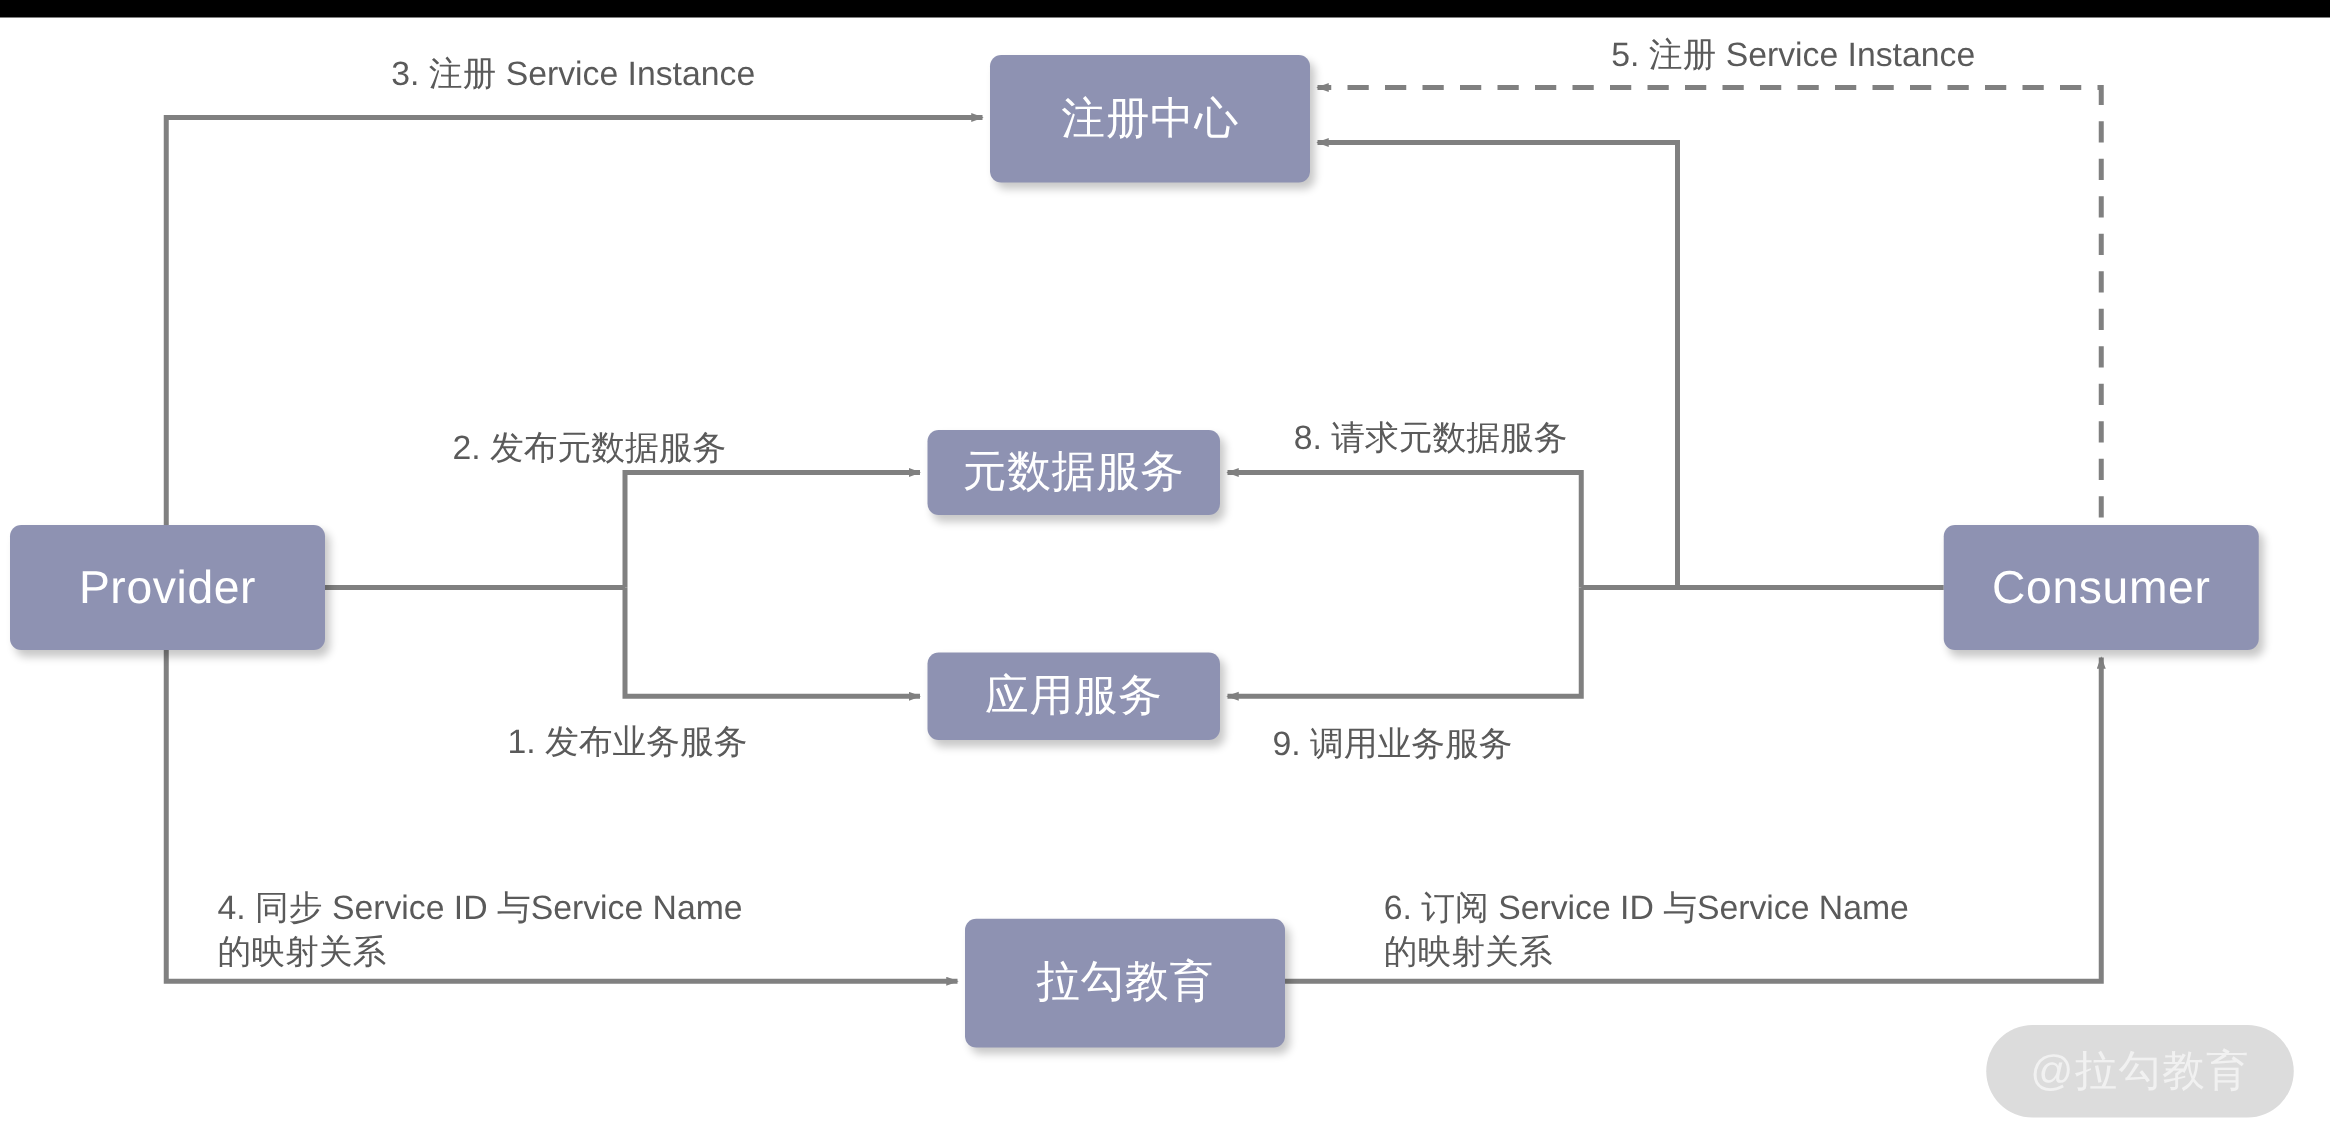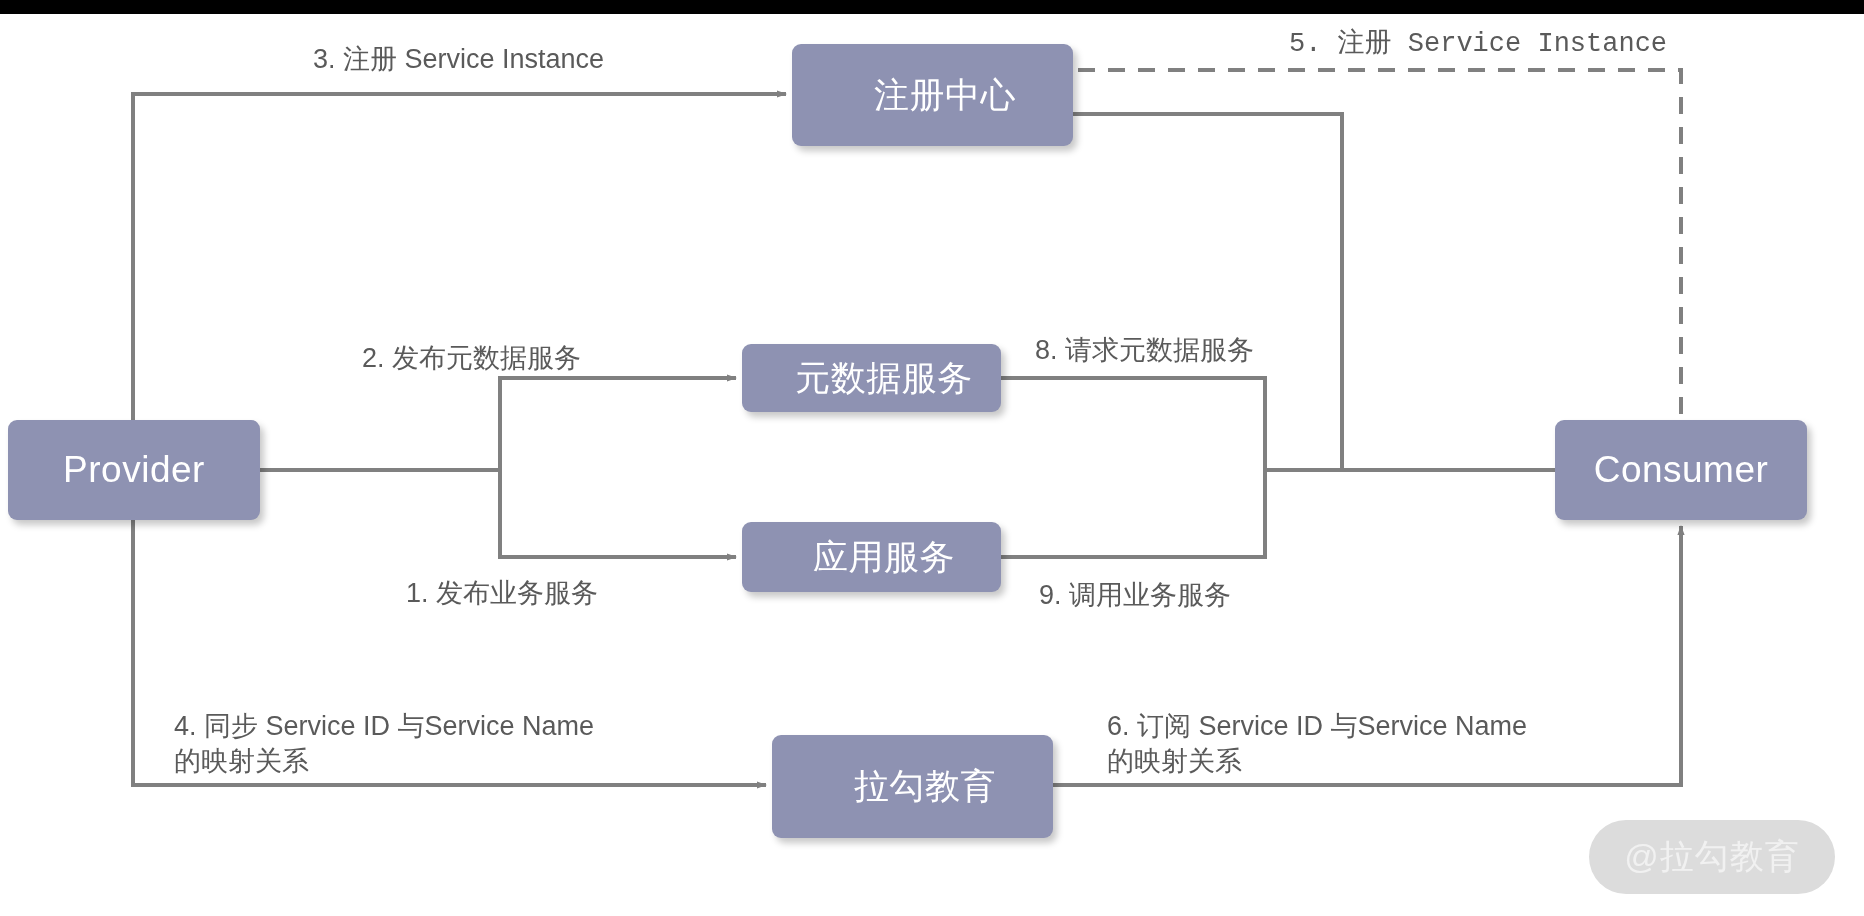--- a/index.html
+++ b/index.html
@@ -34,21 +34,21 @@
     border-radius: 9px;
     box-shadow: 4px 5px 7px rgba(0,0,0,0.22);
     color: #ffffff;
     display: flex;
     align-items: center;
     justify-content: center;
     text-align: center;
     line-height: 1.1;
     letter-spacing: 0.5px;
   }
-  .node-cn { font-size: 35px; padding-left: 25px; }
+  .node-cn { font-size: 35px; }
   .node-en { font-size: 37px; }
   .lbl {
     position: absolute;
     color: #5a5a5a;
     font-size: 27px;
     line-height: 1.28;
     white-space: pre-line;
   }
   .watermark {
     position: absolute;
@@ -122,30 +122,30 @@
   <div class="node node-cn" style="left:742px; top:522px; width:234px; height:70px;">
     <span>应用服务</span>
   </div>
 
   <div class="node node-cn" style="left:772px; top:735px; width:256px; height:103px;">
     <span>拉勾教育</span>
   </div>
 
   <div class="lbl" style="left:313px; top:42px;text-align:right;">3. 注册 Service Instance</div>
 
-  <div class="lbl" style="left:1289px; top:27px;font-family:Liberation Mono, monospace;">5. 注册 Service Instance</div>
+  <div class="lbl" style="left:1289px; top:27px;">5. 注册 Service Instance</div>
 
 
   <div class="lbl" style="left:362px; top:341px;">2. 发布元数据服务</div>
 
   <div class="lbl" style="left:1035px; top:333px;text-align:right;">8. 请求元数据服务</div>
 
   <div class="lbl" style="left:370px; top:576px;margin-left:36px;">1. 发布业务服务</div>
 
-  <div class="lbl" style="left:1039px; top:578px;">9. 调用业务服务</div>
+  <div class="lbl" style="left:1018px; top:578px;">9. 调用业务服务</div>
 
   <div class="lbl" style="left:174px; top:709px;">4. 同步 Service ID 与Service Name
 的映射关系</div>
 
   <div class="lbl" style="left:1107px; top:709px;">6. 订阅 Service ID 与Service Name
 的映射关系</div>
 
   <div class="watermark">
     <span>@拉勾教育</span>
   </div>

